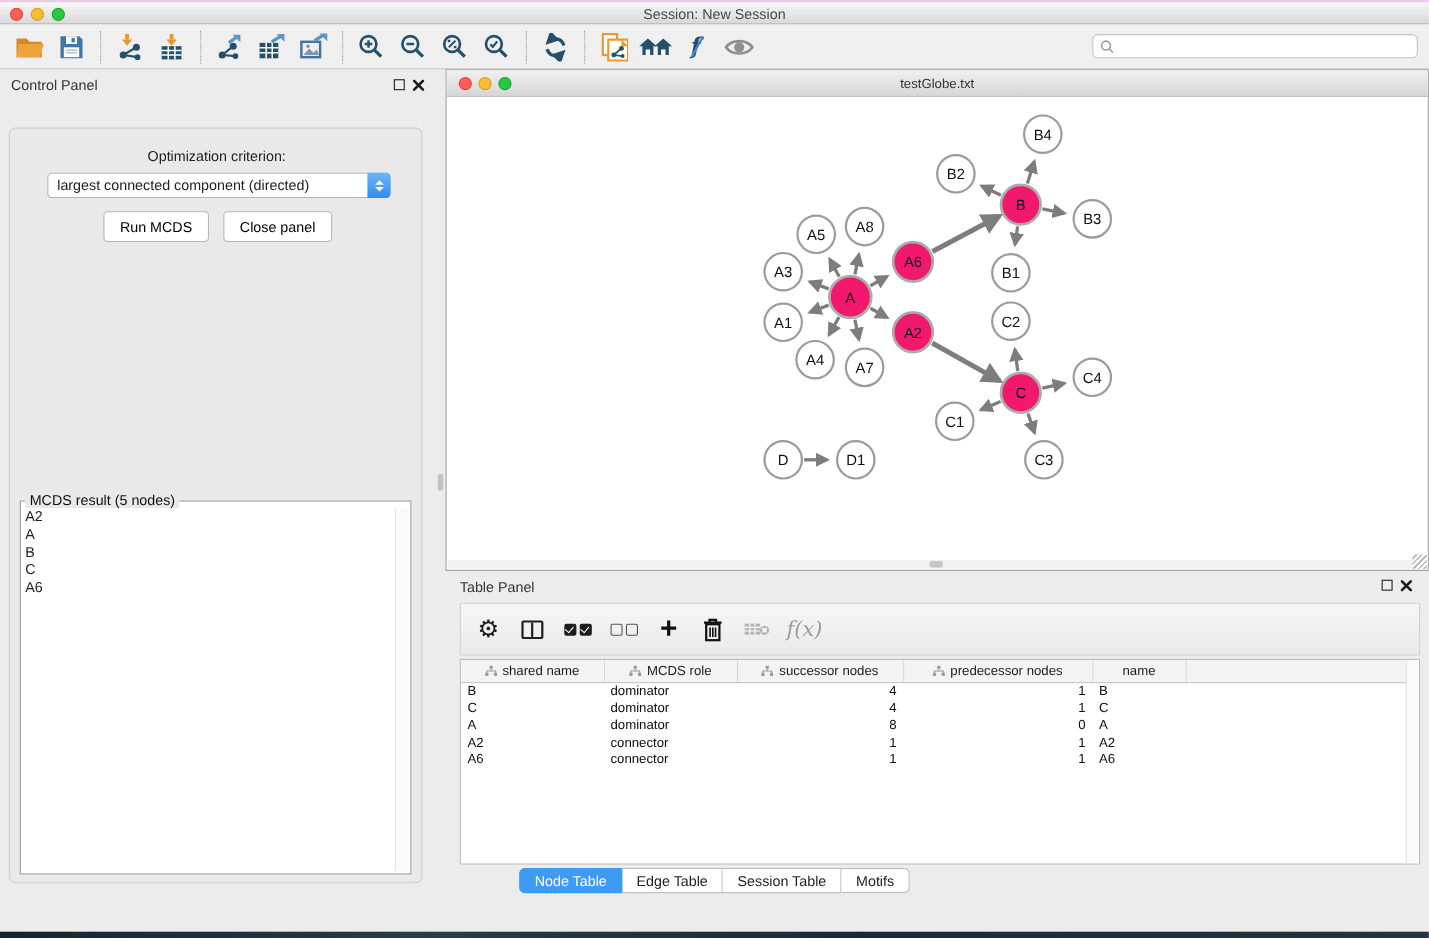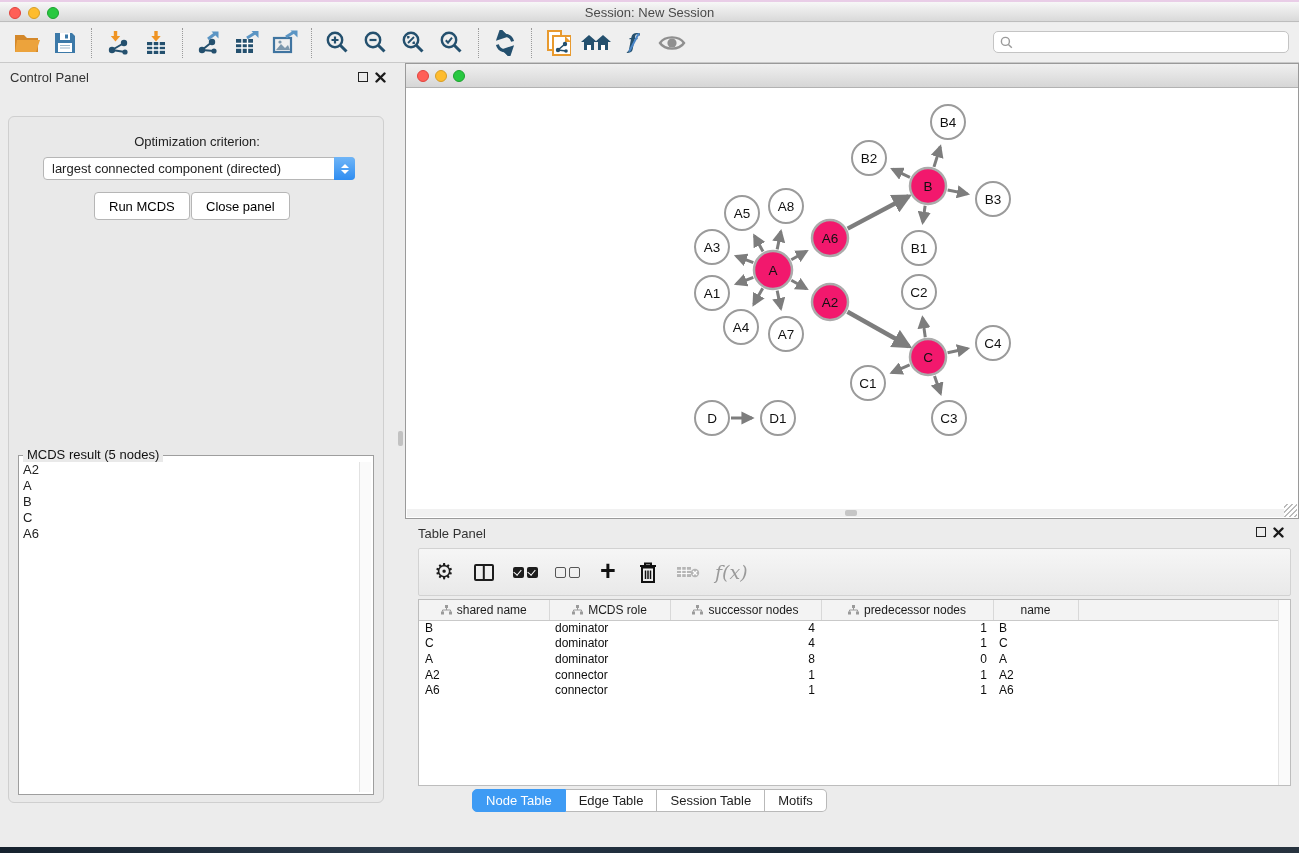--- a/index.html
+++ b/index.html
@@ -304,39 +304,40 @@
   <div class="cp-body">
     <div class="opt-label">Optimization criterion:</div>
     <div class="dropdown">
       <span class="val">largest connected component (directed)</span>
       <span class="dd-step">
           <i class="up"></i>
           <i class="dn"></i>
         </span>
     </div>
     <button class="cp-btn" style="left:85px;">Run MCDS</button>
-    <button class="cp-btn" style="left:182px;">Close panel</button>
+    <button class="cp-btn" style="left:194px;">Close panel</button>
     <div class="groupbox">
       <span class="legend">MCDS result (5 nodes)</span>
       <div class="mcds-list">
           <div>A2</div>
           <div>A</div>
           <div>B</div>
           <div>C</div>
           <div>A6</div>
         </div>
       <div class="list-sb"></div>
     </div>
   </div>
 
   <div class="net-win">
     <div class="net-title">
       <span class="tl red t1"></span>
       <span class="tl yellow t2"></span>
       <span class="tl green t3"></span>
+      <div class="mac-title">testGlobe.txt</div>
     </div>
     <div class="net-canvas">
       <svg id="graph" width="890" height="420">
           <defs>
             <marker id="arr" markerWidth="4.4" markerHeight="4.4" viewBox="0 0 10 10" refX="8" refY="5" orient="auto">
               <path d="M0 0L10 5L0 10z" fill="#7d7d7d"></path>
             </marker>
           </defs>
           <line x1="346.35035698573034" y1="188.4088817922656" x2="329.32812944623856" y2="194.82709873338544" stroke="#7d7d7d" stroke-width="3" marker-end="url(#arr)"></line>
           <line x1="384.31165949309514" y1="191.2802298908604" x2="399.45643779459203" y2="199.78256156889375" stroke="#7d7d7d" stroke-width="3" marker-end="url(#arr)"></line>

